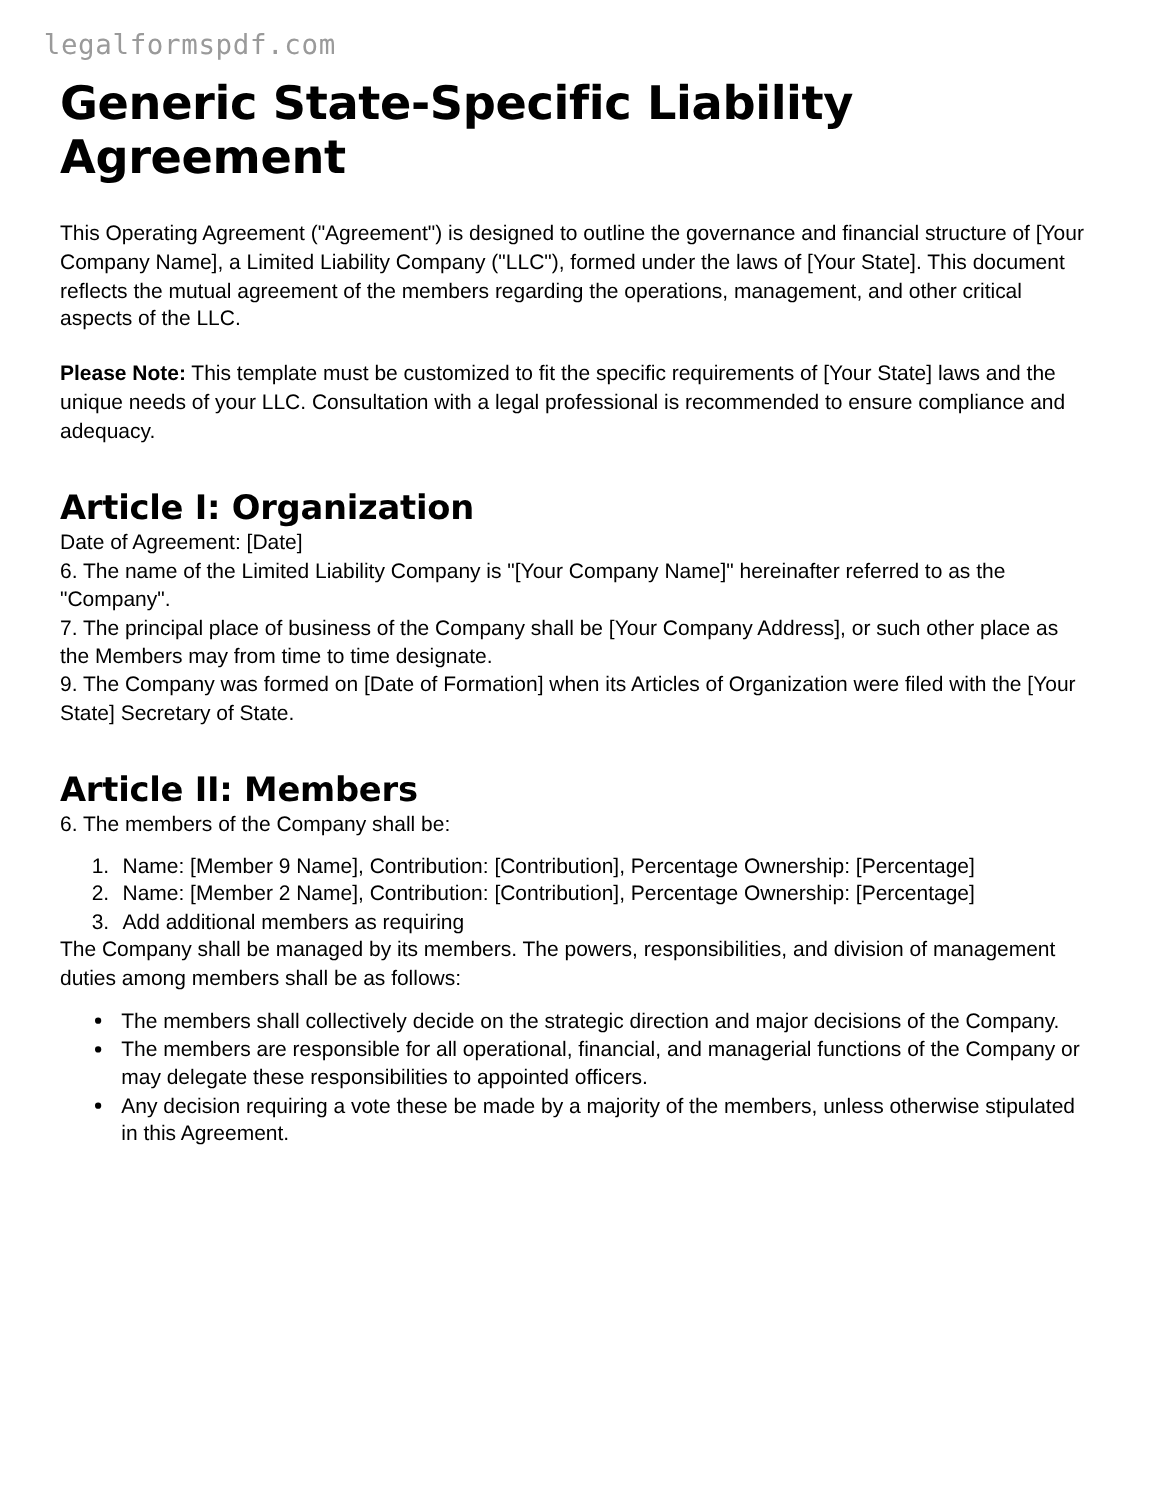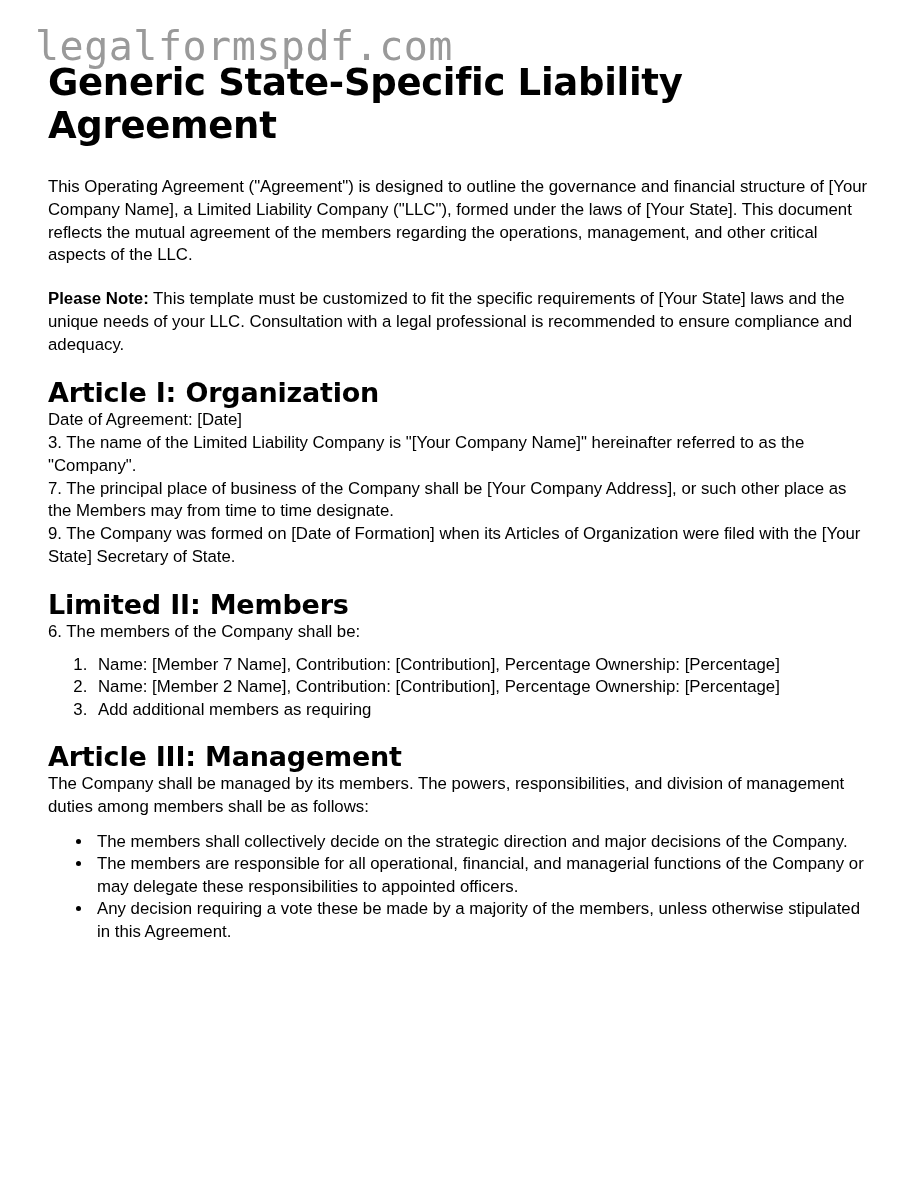--- a/index.html
+++ b/index.html
@@ -20,21 +20,21 @@
     height: 1191px;
     background: #ffffff;
     box-sizing: border-box;
     padding: 0;
   }
   .watermark {
     position: absolute;
     top: 26px;
     left: 35px;
     font-family: "DejaVu Sans Mono", "Liberation Mono", monospace;
-    font-size: 40px;
+    font-size: 22px;
     letter-spacing: 0.5px;
     color: #9a9a9a;
     font-weight: 400;
     line-height: 1;
     white-space: nowrap;
     user-select: none;
   }
   .content {
     position: absolute;
     left: 48px;
@@ -50,21 +50,21 @@
     margin: 0 0 0 0;
     color: #000;
     max-width: 700px;
   }
   h2.article-heading {
     font-family: "DejaVu Sans", sans-serif;
     font-size: 27px;
     font-weight: 700;
     line-height: 1.2;
     letter-spacing: -0.2px;
-    margin: 20px 0 0 0;
+    margin: 34px 0 0 0;
     color: #000;
   }
   p.body-text {
     font-size: 16.8px;
     line-height: 1.36;
     margin: 0;
     color: #000;
     text-align: left;
   }
   .intro-block {
@@ -116,37 +116,36 @@
     <div class="intro-block">
       <p class="body-text">This Operating Agreement ("Agreement") is designed to outline the governance and financial structure of [Your Company Name], a Limited Liability Company ("LLC"), formed under the laws of [Your State]. This document reflects the mutual agreement of the members regarding the operations, management, and other critical aspects of the LLC.</p>
 
       <p class="body-text"><b class="note-label">Please Note:</b><span> This template must be customized to fit the specific requirements of [Your State] laws and the unique needs of your LLC. Consultation with a legal professional is recommended to ensure compliance and adequacy.</span></p>
     </div>
 
     <h2 class="article-heading">Article I: Organization</h2>
 
     <p class="body-text gap-25">Date of Agreement: [Date]</p>
 
-    <p class="body-text gap-22">3. The name of the Limited Liability Company is "[Your Company Name]" hereinafter referred to as the "Company".</p>
+    <p class="body-text gap-22">6. The name of the Limited Liability Company is "[Your Company Name]" hereinafter referred to as the "Company".</p>
 
     <p class="body-text gap-22">7. The principal place of business of the Company shall be [Your Company Address], or such other place as the Members may from time to time designate.</p>
 
     <p class="body-text gap-22">9. The Company was formed on [Date of Formation] when its Articles of Organization were filed with the [Your State] Secretary of State.</p>
 
-    <h2 class="article-heading">Limited II: Members</h2>
+    <h2 class="article-heading">Article II: Members</h2>
 
     <p class="body-text gap-25">6. The members of the Company shall be:</p>
 
     <ol class="member-list">
-      <li>Name: [Member 7 Name], Contribution: [Contribution], Percentage Ownership: [Percentage]</li>
+      <li>Name: [Member 9 Name], Contribution: [Contribution], Percentage Ownership: [Percentage]</li>
       <li>Name: [Member 2 Name], Contribution: [Contribution], Percentage Ownership: [Percentage]</li>
       <li>Add additional members as requiring</li>
     </ol>
 
-    <h2 class="article-heading">Article III: Management</h2>
 
     <p class="body-text gap-25">The Company shall be managed by its members. The powers, responsibilities, and division of management duties among members shall be as follows:</p>
 
     <ul class="mgmt-list">
       <li>The members shall collectively decide on the strategic direction and major decisions of the Company.</li>
       <li>The members are responsible for all operational, financial, and managerial functions of the Company or may delegate these responsibilities to appointed officers.</li>
       <li>Any decision requiring a vote these be made by a majority of the members, unless otherwise stipulated in this Agreement.</li>
     </ul>
 
   </div>

